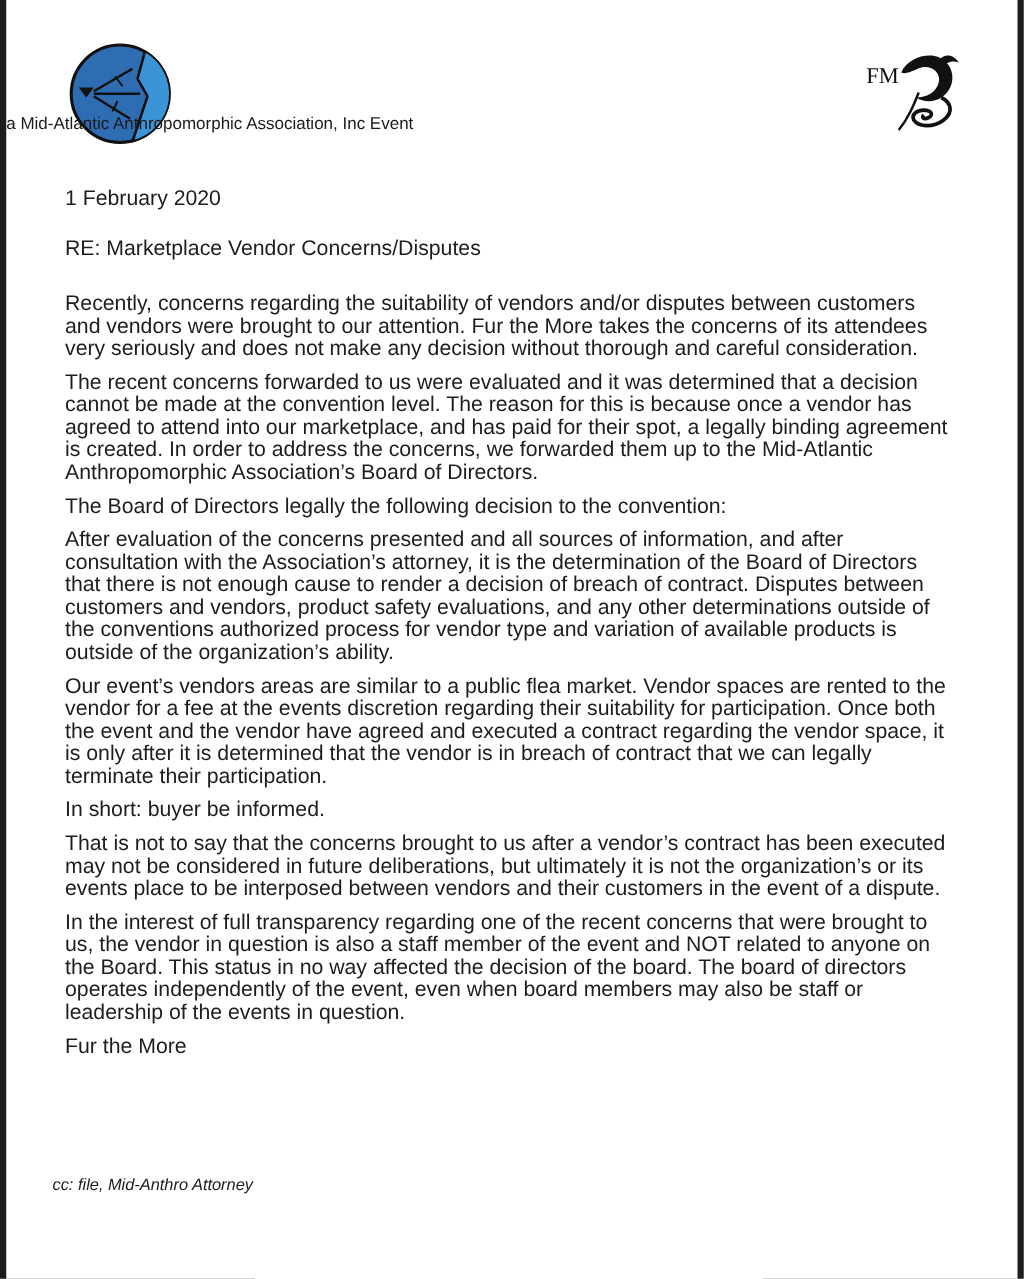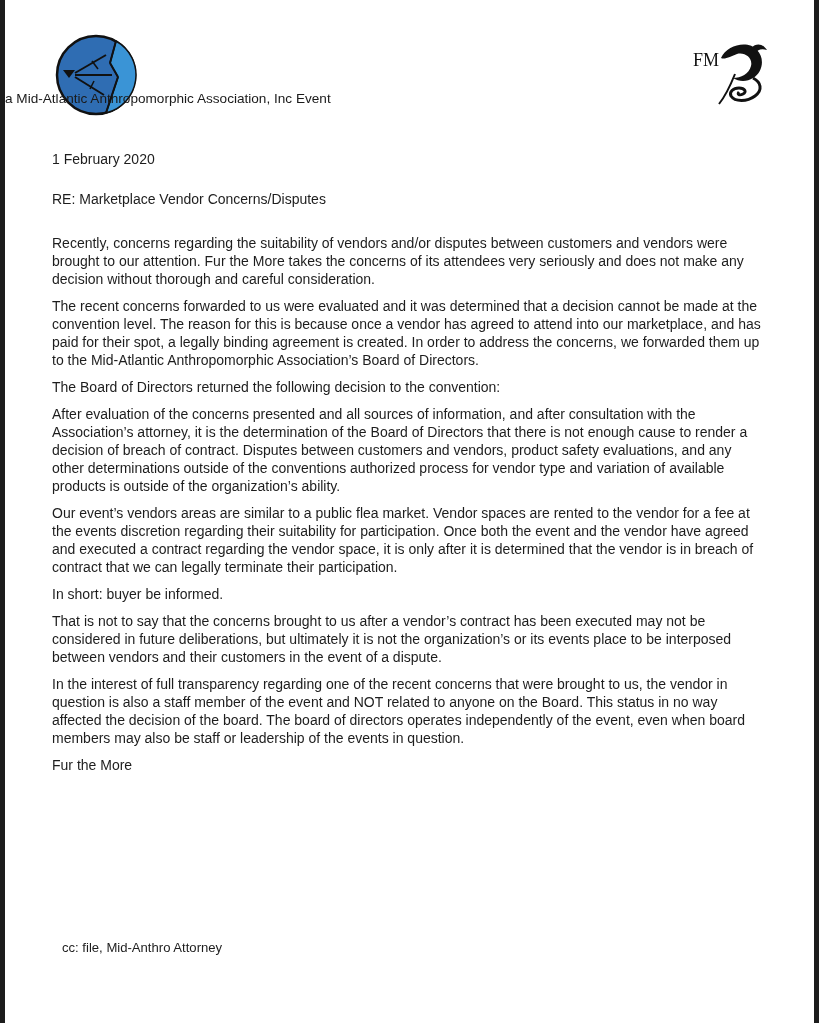--- a/index.html
+++ b/index.html
@@ -18,28 +18,28 @@
   .title {
     position: absolute; left: 0; width: 809px; top: 58px; text-align: center;
     font-size: 22px; letter-spacing: 0.2px; color: #151515;
   }
   .subtitle {
     position: absolute; left: 0; width: 809px; top: 91px; text-align: left;
     font-size: 13.6px; color: #1a1a1a;
   }
   .body-text {
     position: absolute; left: 47px; top: 150px; width: 712px;
-    font-size: 14px; line-height: 18px; color: #1d1d1d;
+    font-size: 17px; line-height: 18px; color: #1d1d1d;
   }
   .body-text p { margin: 0 0 9px 0; }
   .body-text .date { margin-bottom: 22px; }
   .body-text .re { margin-bottom: 26px; }
   .body-text .sig { }
   .cc {
-    position: absolute; left: 57px; top: 940px; font-size: 13.1px; color: #1d1d1d;
+    position: absolute; left: 37px; top: 940px; font-size: 13.1px; color: #1d1d1d; font-style: italic;
   }
 </style>
 </head>
 <body>
 
 <div class="page">
 
   <div class="logo-left">
     <svg width="84" height="84" viewBox="0 0 84 84">
       <circle cx="42" cy="42" r="39" fill="#2f6db3" stroke="#111" stroke-width="2.5"></circle>
@@ -66,21 +66,21 @@
       <path d="M62 40 C70 44 72 52 64 58 C56 64 44 64 40 58 C38 54 42 50 48 50 C54 50 56 54 52 56 C48 58 46 56 48 54" fill="none" stroke="#111" stroke-width="3"></path>
       <path d="M44 36 C40 46 36 56 28 66" fill="none" stroke="#111" stroke-width="2"></path>
     </svg>
   </div>
 
   <div class="body-text">
     <p class="date">1 February 2020</p>
     <p class="re">RE: Marketplace Vendor Concerns/Disputes</p>
     <p>Recently, concerns regarding the suitability of vendors and/or disputes between customers and vendors were brought to our attention.  Fur the More takes the concerns of its attendees very seriously and does not make any decision without thorough and careful consideration.</p>
     <p>The recent concerns forwarded to us were evaluated and it was determined that a decision cannot be made at the convention level. The reason for this is because once a vendor has agreed to attend into our marketplace, and has paid for their spot, a legally binding agreement is created. In order to address the concerns, we forwarded them up to the Mid-Atlantic Anthropomorphic Association’s Board of Directors.</p>
-    <p>The Board of Directors returned the following decision to the convention:</p>
+    <p>The Board of Directors legally the following decision to the convention:</p>
     <p>After evaluation of the concerns presented and all sources of information, and after consultation with the Association’s attorney, it is the determination of the Board of Directors that there is not enough cause to render a decision of breach of contract. Disputes between customers and vendors, product safety evaluations, and any other determinations outside of the conventions authorized process for vendor type and variation of available products is outside of the organization’s ability.</p>
     <p>Our event’s vendors areas are similar to a public flea market. Vendor spaces are rented to the vendor for a fee at the events discretion regarding their suitability for participation. Once both the event and the vendor have agreed and executed a contract regarding the vendor space, it is only after it is determined that the vendor is in breach of contract that we can legally terminate their participation.</p>
     <p>In short: buyer be informed.</p>
     <p>That is not to say that the concerns brought to us after a vendor’s contract has been executed may not be considered in future deliberations, but ultimately it is not the organization’s or its events place to be interposed between vendors and their customers in the event of a dispute.</p>
     <p>In the interest of full transparency regarding one of the recent concerns that were brought to us, the vendor in question is also a staff member of the event and NOT related to anyone on the Board. This status in no way affected the decision of the board. The board of directors operates independently of the event, even when board members may also be staff or leadership of the events in question.</p>
     <p class="sig">Fur the More</p>
   </div>
 
   <div class="cc">cc: file, Mid-Anthro Attorney</div>
 </div>

